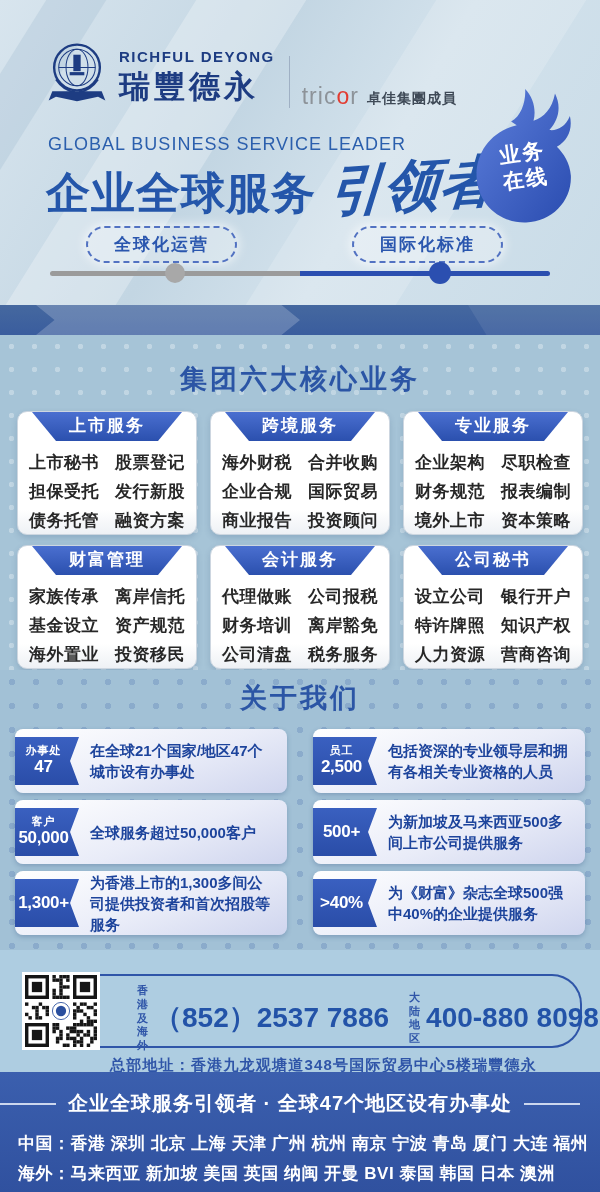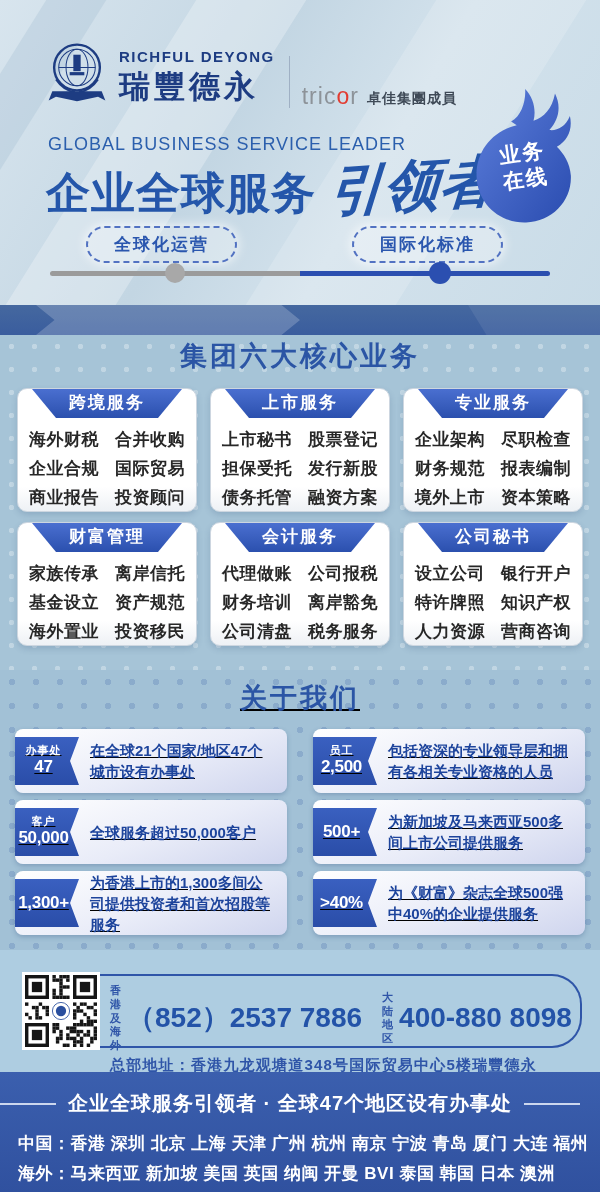--- a/index.html
+++ b/index.html
@@ -52,53 +52,53 @@
   .chevron-strip { position:absolute; left:0; bottom:0; width:600px; height:30px;
     background:linear-gradient(180deg,#45689f,#3a5d9e); overflow:hidden; }
   .chev-band { position:absolute; left:6%; top:0; width:44%; height:100%; background:rgba(255,255,255,.20);
     clip-path:polygon(0 0,93% 0,100% 50%,93% 100%,0 100%,7% 50%); }
   .chev-band2 { position:absolute; right:0; top:0; width:22%; height:100%; background:rgba(255,255,255,.08);
     clip-path:polygon(0 0,100% 0,100% 100%,14% 100%); }
 
   
   .services { position:relative; width:600px; height:335px; background:#a6c4d7;
     background-image:radial-gradient(rgba(255,255,255,.30) 2.5px,transparent 3px); background-size:23px 23px; }
-  .section-title { text-align:center; font-size:27px; font-weight:bold; color:#2b55a5; letter-spacing:3px; padding-top:3px; }
+  .section-title { text-align:center; font-size:27px; font-weight:bold; color:#2b55a5; letter-spacing:3px; padding-top:26px; }
   .svc-grid { display:grid; grid-template-columns:repeat(3,180px); gap:10px 13px; justify-content:center; margin-top:14px; }
   .svc-card { width:180px; height:124px; background:linear-gradient(180deg,#ffffff 80%,#eef1f5 100%);
     border:1px solid #cdd6e0; border-radius:10px; box-shadow:0 3px 6px rgba(50,80,120,.20); overflow:hidden; }
   .svc-ribbon { width:150px; height:29px; margin:0 auto; background:linear-gradient(180deg,#4a6fd0,#2b50ae);
     clip-path:polygon(0 0,100% 0,84% 100%,16% 100%); color:#fff; font-size:17px; font-weight:bold;
     letter-spacing:2px; text-align:center; line-height:27px; }
   .svc-items { display:grid; grid-template-columns:auto auto; justify-content:center; column-gap:16px;
     margin-top:7px; }
   .svc-items span { font-size:17px; font-weight:bold; color:#272727; line-height:1.72; letter-spacing:.5px; }
 
   
   .about { position:relative; width:600px; height:280px; background:#a2c1d6;
-    background-image:radial-gradient(rgba(85,120,180,.30) 3px,transparent 3.5px); background-size:24px 24px;text-decoration:underline; }
+    background-image:radial-gradient(rgba(85,120,180,.30) 3px,transparent 3.5px); background-size:24px 24px; }
   .about .section-title { padding-top:10px; }
   .stat-grid { display:grid; grid-template-columns:272px 272px; gap:7px 26px; justify-content:center; margin-top:13px; }
   .stat-card { position:relative; width:272px; height:64px; border-radius:8px;
     background:linear-gradient(160deg,#ffffff 0%,#e9ecf8 55%,#cfd5ee 100%);
     box-shadow:0 2px 5px rgba(40,70,120,.28); display:flex; align-items:center; overflow:hidden; }
   .stat-badge { flex:0 0 64px; height:48px; background:linear-gradient(180deg,#3a60c0,#2a4da8);
     clip-path:polygon(0 0,100% 0,86% 50%,100% 100%,0 100%); display:flex; flex-direction:column;
     align-items:center; justify-content:center; color:#fff; padding-right:7px; }
   .stat-badge-label { font-size:11px; font-weight:bold; letter-spacing:1px; line-height:1.2; }
   .stat-badge-label:empty { display:none; }
   .stat-badge-value { font-size:17px; font-weight:bold; letter-spacing:-.3px; line-height:1.2; }
   .stat-text { flex:1; padding:0 10px 0 11px; font-size:15px; font-weight:bold; color:#1d449c; line-height:1.4; }
 
   
   .contact { position:relative; width:600px; height:122px; background:#aecde1; }
   .contact-box { position:absolute; left:60px; top:24px; width:522px; height:74px;
     border:2px solid #2f55a8; border-left:none; border-radius:0 30px 30px 0; padding:8px 10px 0 50px; }
   .qr { position:absolute; left:22px; top:22px; width:78px; height:78px; background:#fff; padding:3px; }
-  .phones { display:flex; align-items:center; }
+  .phones { display:flex; align-items:center;margin-left:27px; }
   .phone-label { font-size:11px; font-weight:bold; color:#2f55a8; line-height:1.25; letter-spacing:1px; text-align:justify; }
   .phone-number { font-size:28px; font-weight:bold; color:#2353a8; letter-spacing:0; margin-left:5px; white-space:nowrap; }
   .phone-sep { width:3px; height:28px; background:#2353a8; margin:0 10px; }
   .address { margin-top:3px; font-size:15px; font-weight:bold; color:#2f55a8; letter-spacing:1.2px; white-space:nowrap; }
 
   
   .footer { position:relative; width:600px; height:120px; background:linear-gradient(180deg,#3b5fae,#30519f);
     color:#fff; padding-top:18px; }
   .footer-heading { display:flex; align-items:center; justify-content:flex-start; gap:12px; }
   .footer-heading .line { width:56px; height:2px; background:#ccd7ee; }
@@ -173,40 +173,40 @@
       <div class="chev-band"></div>
       <div class="chev-band2"></div>
     </div>
   </div>
 
   <div class="services">
     <div class="section-title">集团六大核心业务</div>
     <div class="svc-grid">
 
       <div class="svc-card">
+        <div class="svc-ribbon">上市服务</div>
+        <div class="svc-items">
+          <span>上市秘书</span>
+          <span>股票登记</span>
+          <span>担保受托</span>
+          <span>发行新股</span>
+          <span>债务托管</span>
+          <span>融资方案</span>
+        </div>
+      </div>
+
+      <div class="svc-card">
         <div class="svc-ribbon">跨境服务</div>
         <div class="svc-items">
           <span>海外财税</span>
           <span>合并收购</span>
           <span>企业合规</span>
           <span>国际贸易</span>
           <span>商业报告</span>
           <span>投资顾问</span>
-        </div>
-      </div>
-
-      <div class="svc-card">
-        <div class="svc-ribbon">上市服务</div>
-        <div class="svc-items">
-          <span>上市秘书</span>
-          <span>股票登记</span>
-          <span>担保受托</span>
-          <span>发行新股</span>
-          <span>债务托管</span>
-          <span>融资方案</span>
         </div>
       </div>
 
       <div class="svc-card">
         <div class="svc-ribbon">专业服务</div>
         <div class="svc-items">
           <span>企业架构</span>
           <span>尽职检查</span>
           <span>财务规范</span>
           <span>报表编制</span>

